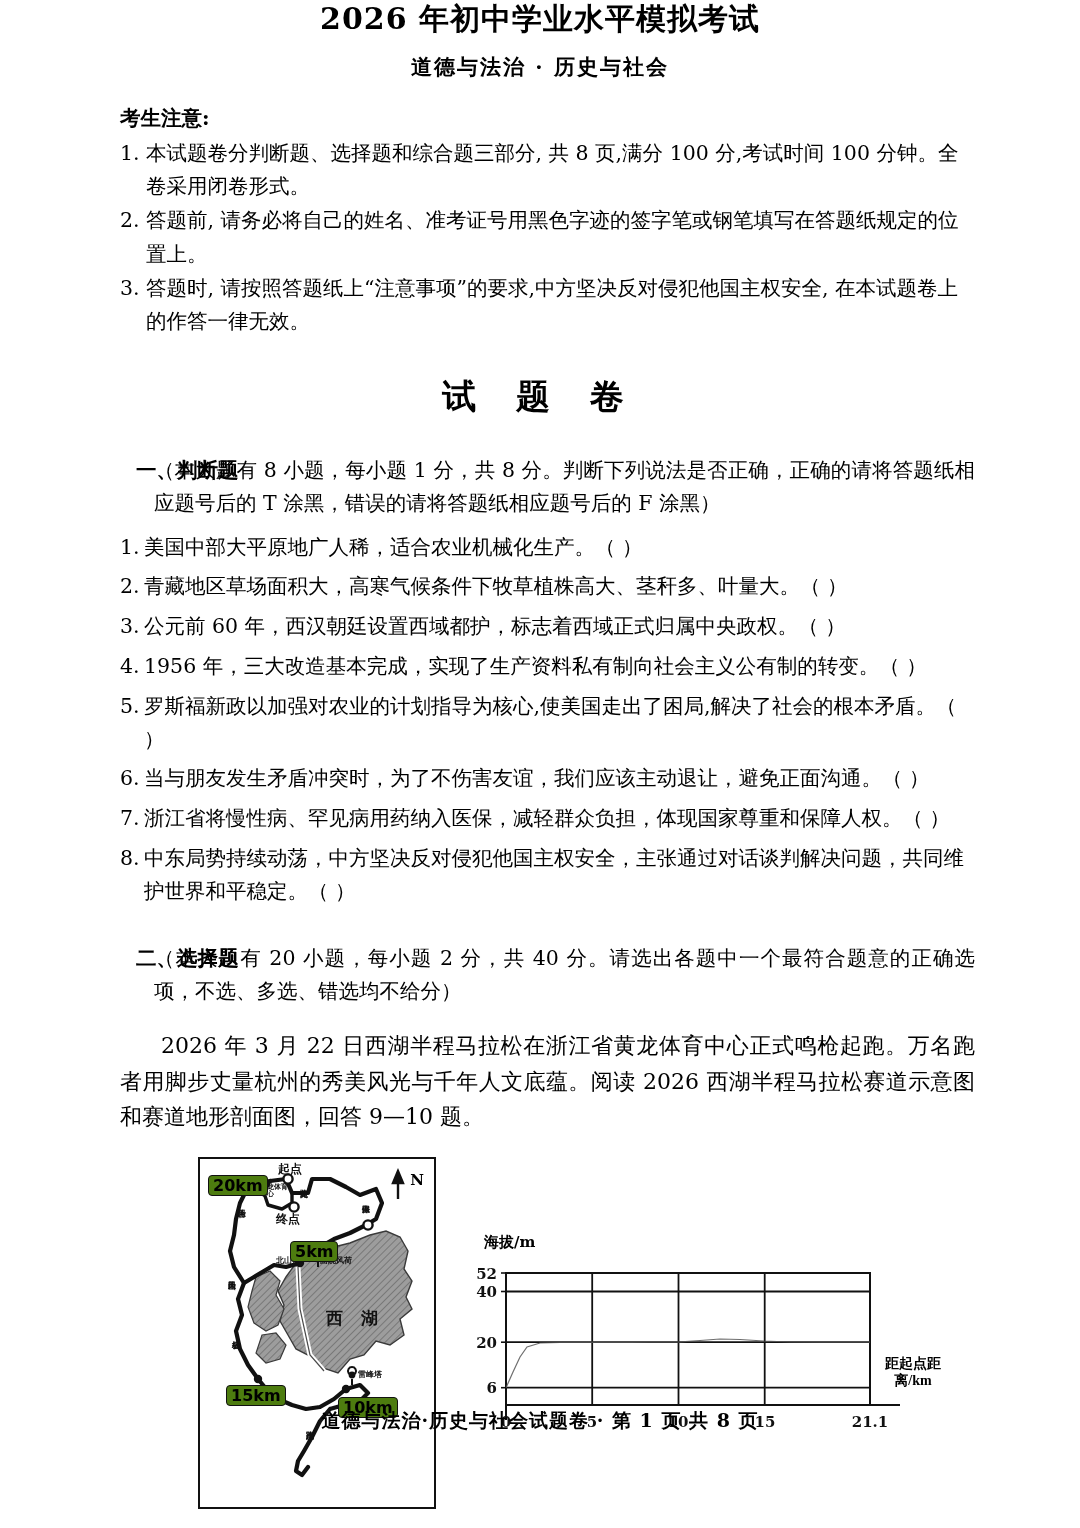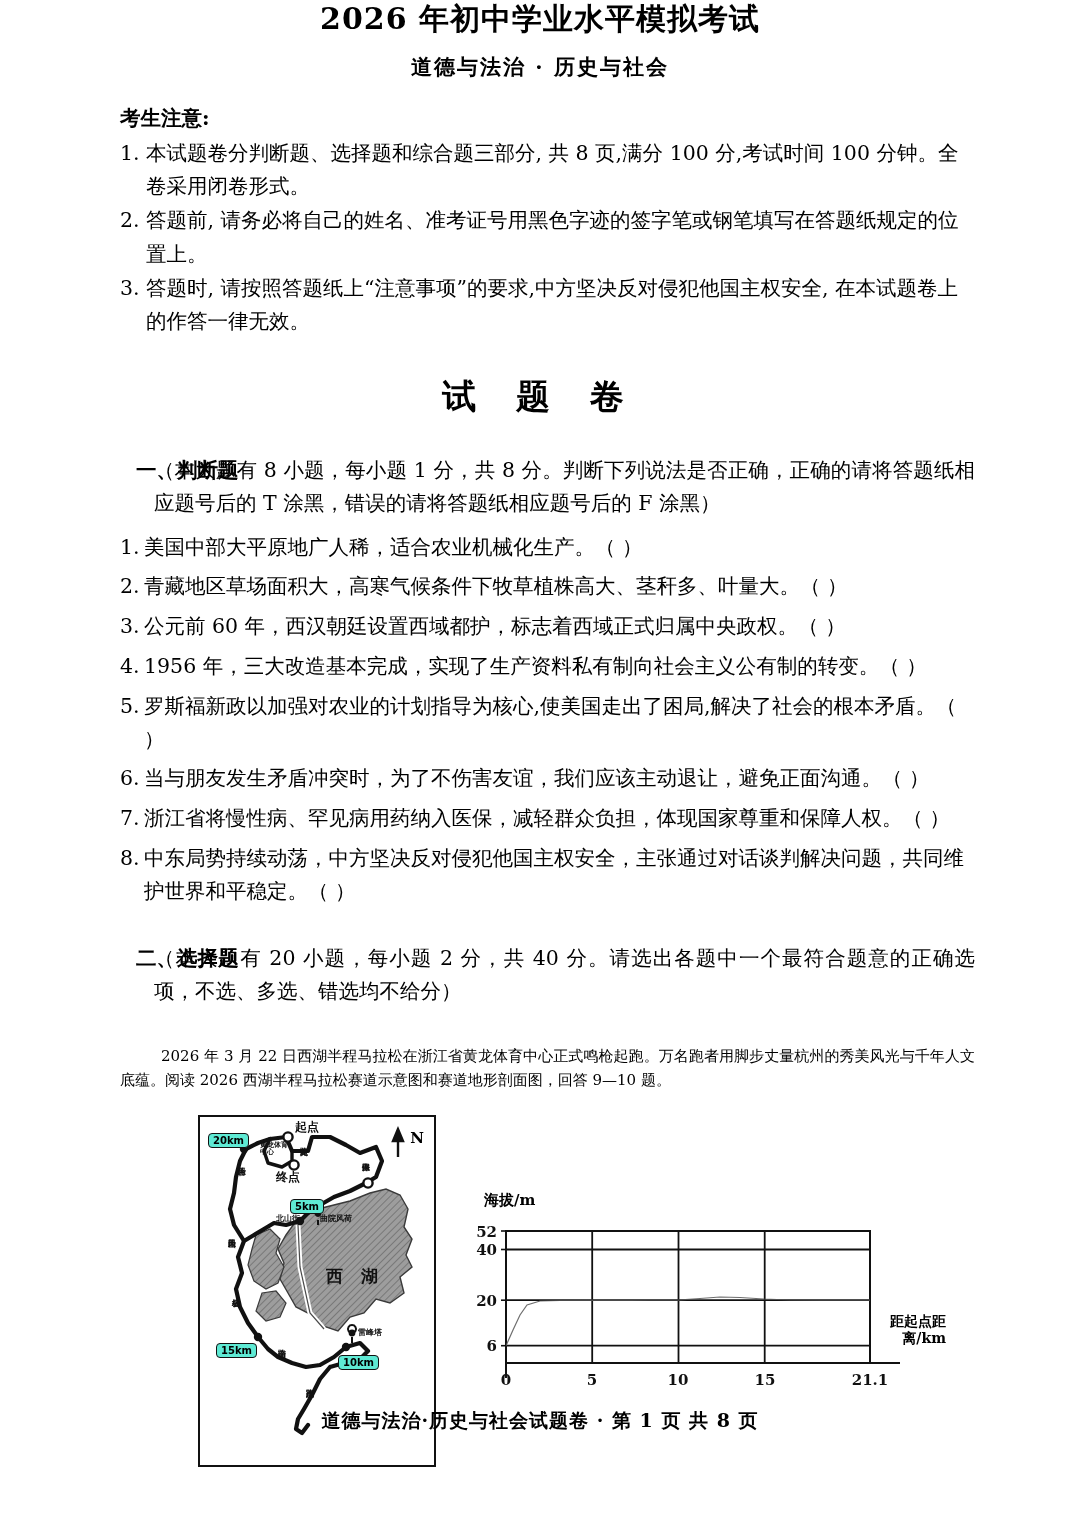--- a/index.html
+++ b/index.html
@@ -99,24 +99,24 @@
     line-height: 1.6;
     font-size: 20.5px;
   }
   .q-item .q-num {
     position: absolute;
     left: 0;
     top: 0;
   }
 
   .passage {
-    margin-top: 36px;
+    margin-top: 20px;
     text-indent: 41px;
     line-height: 1.62;
-    font-size: 15px;
+    font-size: 22px;
     text-align: justify;
   }
 
   
   .figure-row {
     margin: 16px 0 0 0;
     position: relative;
     height: 368px;
   }
 
@@ -130,23 +130,23 @@
     border: 2px solid #111;
     background: #fff;
     overflow: hidden;
   }
   .map-svg { display: block; width: 100%; height: 100%; }
 
   .km-tag {
     position: absolute;
     border: 1.5px solid #111;
     border-radius: 4px;
-    background: #5eead4;
+    background: #4d7c0f;
     font-family: "DejaVu Sans", "Liberation Sans", sans-serif;
-    font-size: 10px;
+    font-size: 16px;
     font-weight: bold;
     padding: 1px 4px;
     line-height: 1.1;
     white-space: nowrap;
   }
   .map-cn {
     position: absolute;
     font-family: "DejaVu Serif", "Liberation Serif", serif;
     font-weight: bold;
     color: #111;
@@ -177,22 +177,23 @@
     font-weight: bold;
   }
   .chart-svg { position: absolute; left: 0; top: 18px; width: 470px; height: 185px; }
   .chart-xunit {
     position: absolute;
     right: -6px;
     top: 118px;
     font-size: 14px;
     font-weight: bold;
     line-height: 1.25;
-    text-align: right;
+    text-align: center;
     width: 66px;
+    font-family: Liberation Serif, serif;
   }
 
   
   .footer {
     position: absolute;
     left: 0;
     right: 0;
     bottom: 94px;
     text-align: center;
     font-size: 19px;
@@ -329,40 +330,40 @@
         </g>
 
         <g stroke="#111" stroke-width="2.4" fill="#111">
           <line x1="198" y1="40" x2="198" y2="18"></line>
           <path d="M198,12 L193,24 L203,24 Z"></path>
         </g>
       </svg>
 
       <div class="map-north">N</div>
 
-      <span class="map-cn" style="left:95px; top:2px; font-size:12px;">起点</span>
+      <span class="map-cn" style="left:78px; top:2px; font-size:12px;">起点</span>
       <span class="map-cn" style="left:76px; top:52px; font-size:12px;">终点</span>
       <span class="map-cn" style="left:60px; top:24px; font-size:7px; width:30px; line-height:1.05; white-space:normal;">黄龙体育中心</span>
       <span class="map-cn" style="left:126px; top:148px; font-size:17px; letter-spacing:6px;">西 湖</span>
 
       <span class="map-cn" style="left:36px; top:44px; font-size:8px; writing-mode:vertical-rl;">玉古路</span>
       <span class="map-cn" style="left:98px; top:24px; font-size:8px; writing-mode:vertical-rl;">黄龙路</span>
       <span class="map-cn" style="left:160px; top:40px; font-size:8px; writing-mode:vertical-rl;">保俶路</span>
       <span class="map-cn" style="left:76px; top:96px; font-size:8px;">北山街</span>
       <span class="map-cn" style="left:26px; top:116px; font-size:8px; writing-mode:vertical-rl;">天目山路</span>
       <span class="map-cn" style="left:30px; top:176px; font-size:8px; writing-mode:vertical-rl;">杨公堤</span>
       <span class="map-cn" style="left:104px; top:266px; font-size:8px; writing-mode:vertical-rl;">虎跑路</span>
       <span class="map-cn" style="left:76px; top:226px; font-size:8px; writing-mode:vertical-rl;">南山路</span>
 
       <span class="map-cn" style="left:120px; top:96px; font-size:8px;text-align:right;">曲院风荷</span>
       <span class="map-cn" style="left:158px; top:210px; font-size:8px;">雷峰塔</span>
 
       <span class="km-tag" style="left:8px; top:16px;">20km</span>
       <span class="km-tag" style="left:90px; top:82px;">5km</span>
-      <span class="km-tag" style="left:16px; top:226px;">15km</span>
+      <span class="km-tag" style="left:26px; top:226px;">15km</span>
       <span class="km-tag" style="left:138px; top:238px;">10km</span>
 
     </div>
 
     <div class="chart-box">
       <div class="chart-ylabel">海拔/m</div>
       <svg class="chart-svg" viewBox="0 0 470 185" preserveAspectRatio="none">
 
         <rect x="36" y="18" width="364" height="132" fill="#ffffff" stroke="#111" stroke-width="2"></rect>
 

